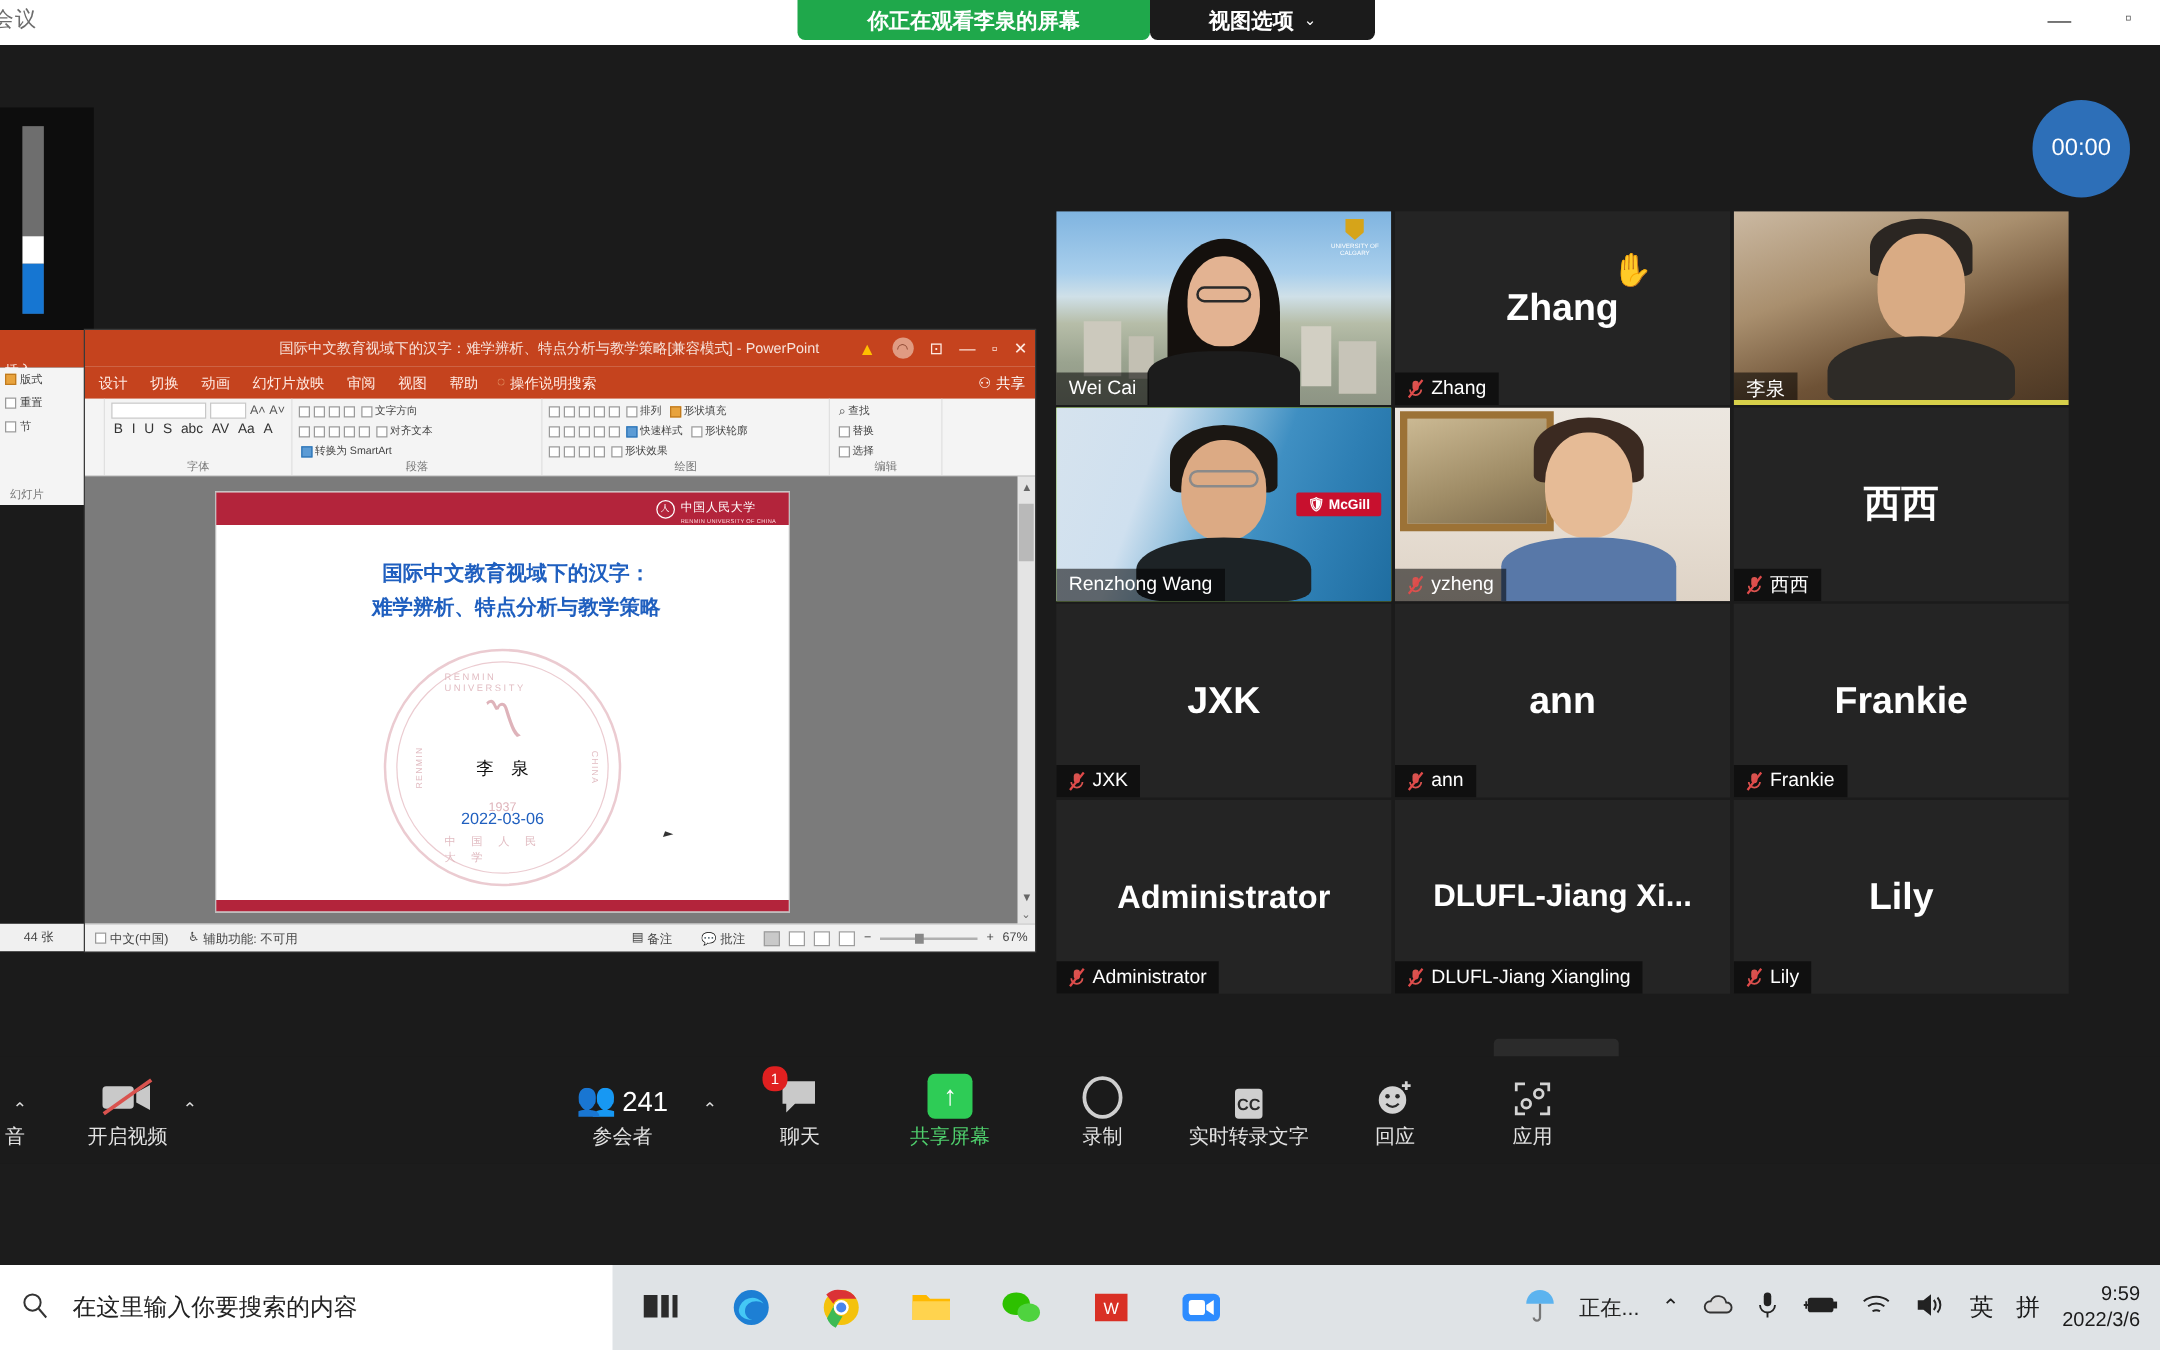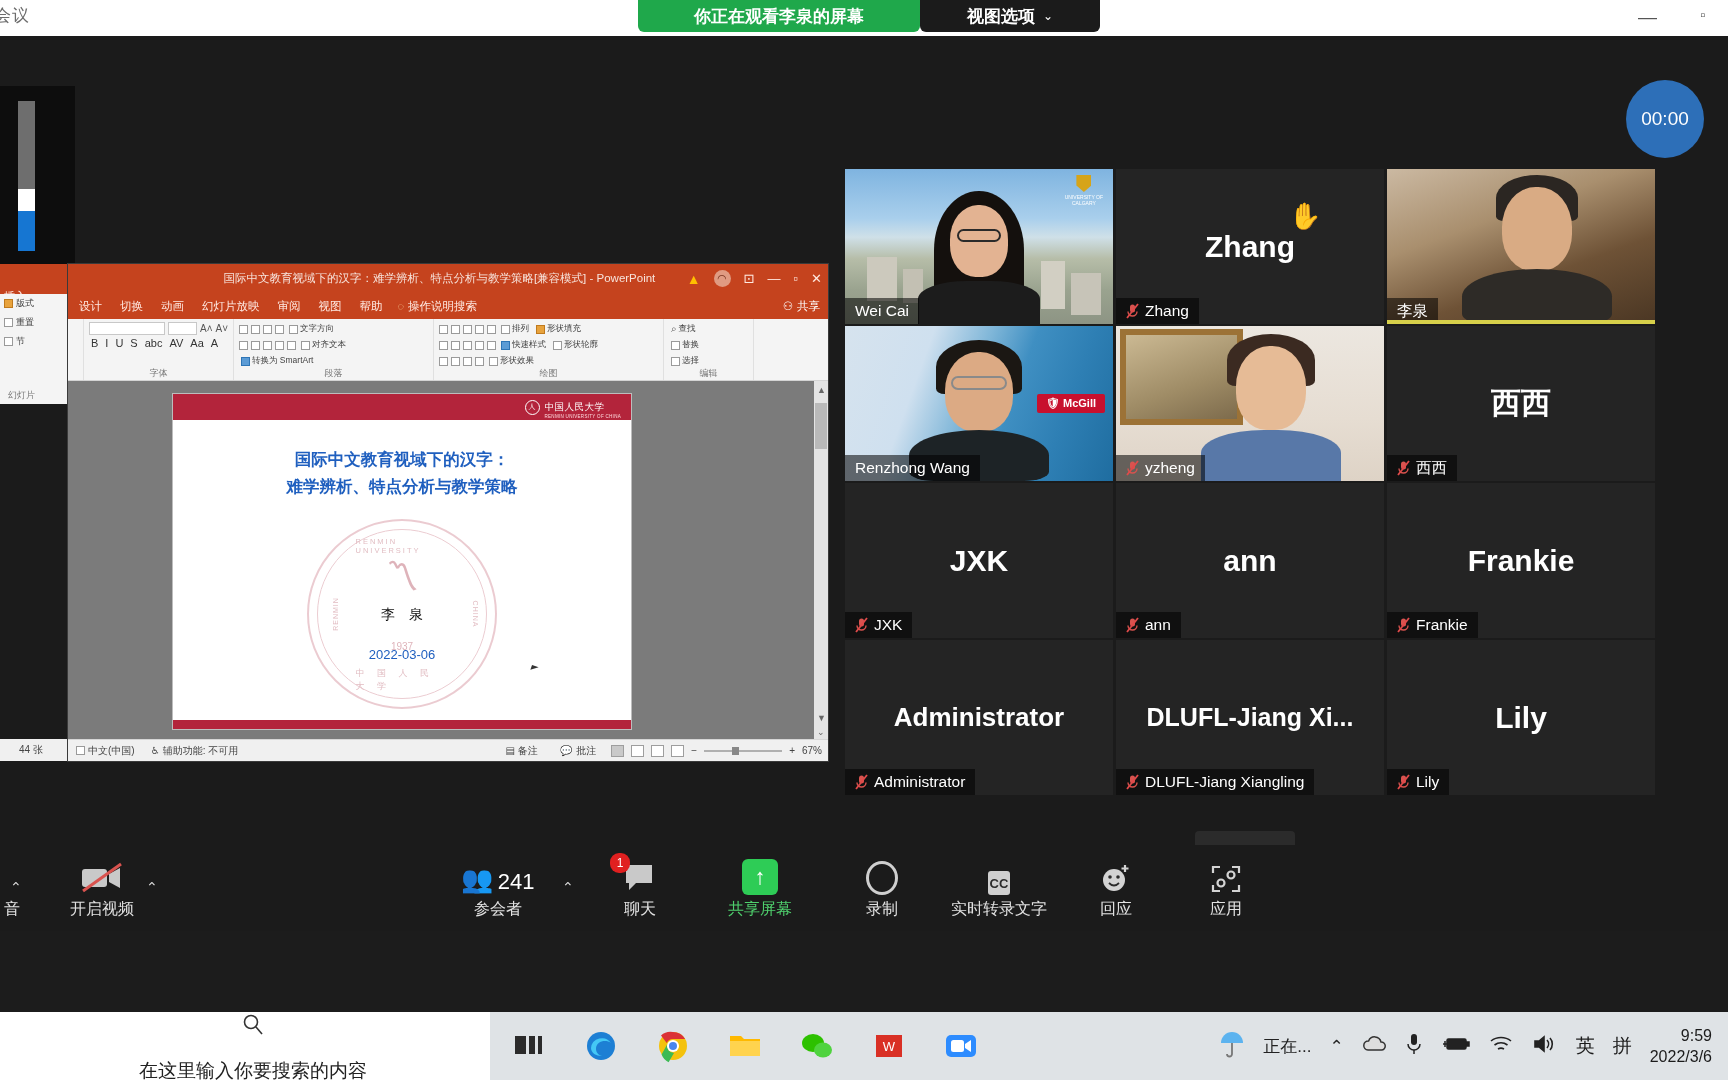--- a/index.html
+++ b/index.html
@@ -144,21 +144,21 @@
   }
   .ruc-logo { display: flex; align-items: center; gap: 5px; }
   .ruc-seal {
     width: 15px; height: 15px; border-radius: 50%;
     border: 1px solid #ffffff; display: flex; align-items: center; justify-content: center;
     color: #fff; font-size: 7px;
   }
   .ruc-cn { color: #ffffff; font-size: 9.5px; letter-spacing: .5px; }
   .ruc-en { color: #ffd9de; font-size: 4.5px; letter-spacing: .3px; display: block; }
   .slide-title {
-    position: absolute; top: 52px; left: 0; width: 100%; text-align: center;
+    position: absolute; top: 52px; left: 11px; width: 100%; text-align: center;
     color: #1f5fbf; font-size: 16.5px; font-weight: bold; line-height: 27px;
   }
   .slide-watermark {
     position: absolute; left: 50%; top: 125px; transform: translateX(-50%);
     width: 190px; height: 190px; border-radius: 50%;
     border: 2px solid #e8c3c9; opacity: .85;
   }
   .wm-inner {
     position: absolute; left: 8px; top: 8px; right: 8px; bottom: 8px;
     border: 1px solid #e8c3c9; border-radius: 50%;
@@ -346,21 +346,21 @@
   .ppl-ic { color: #d5d5d5; font-size: 26px; }
   .count { color: #ffffff; font-size: 22px; margin-left: 4px; }
 
   
   .taskbar {
     position: absolute; left: 0; top: 1012px; width: 1728px; height: 68px;
     background: #dfe3e6; display: flex; align-items: center;
   }
   .tb-search {
     position: absolute; left: 0; top: 0; width: 490px; height: 68px;
-    background: #ffffff; display: flex; align-items: center; gap: 18px; padding-left: 16px; flex-direction: column;
+    background: #ffffff; display: flex; align-items: center; gap: 18px; padding-left: 16px;
   }
   .tb-search-ph { color: #222; font-size: 19px; }
   .tb-icons { position: absolute; left: 508px; display: flex; align-items: center; gap: 30px; }
   .tb-ic { width: 42px; height: 42px; display: flex; align-items: center; justify-content: center; }
   .tray { position: absolute; right: 0; display: flex; align-items: center; gap: 18px; padding-right: 10px; }
   .tray-txt { color: #222; font-size: 17px; }
   .clock { text-align: right; color: #1b1b1b; font-size: 16px; line-height: 21px; padding-right: 6px; }
   .lang-box { color: #1b1b1b; font-size: 19px; }
 </style>
 </head>

